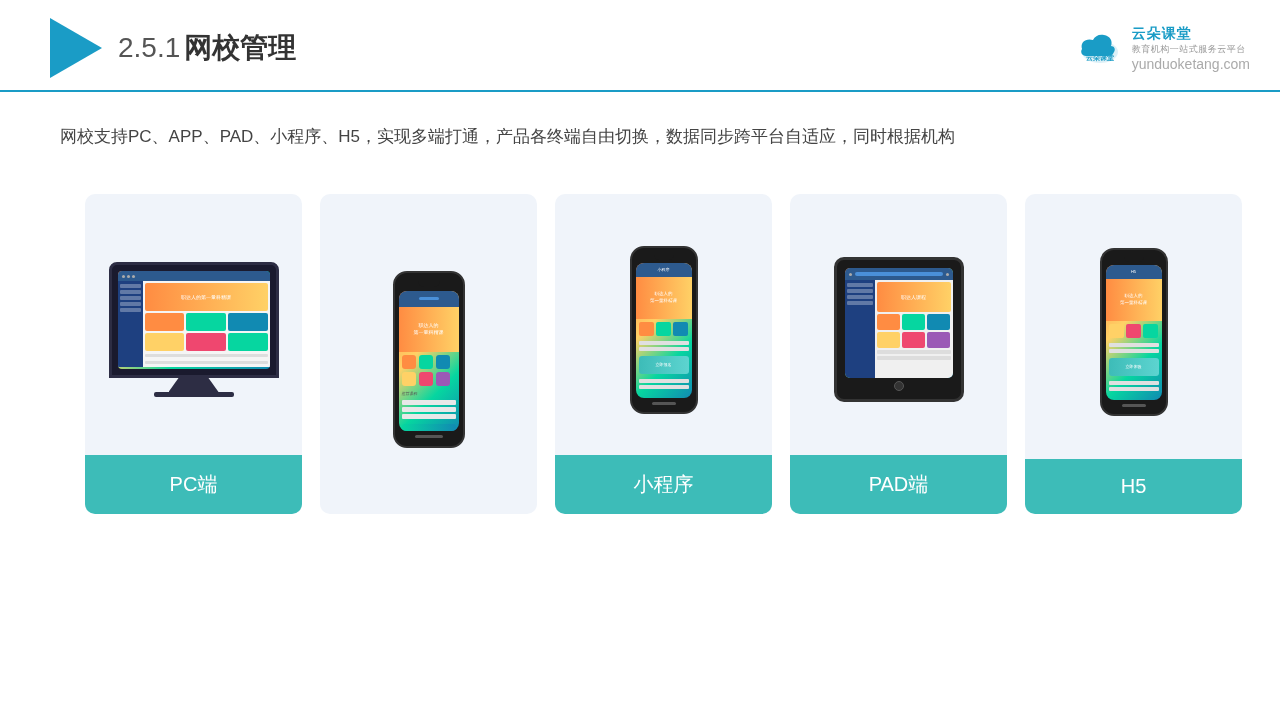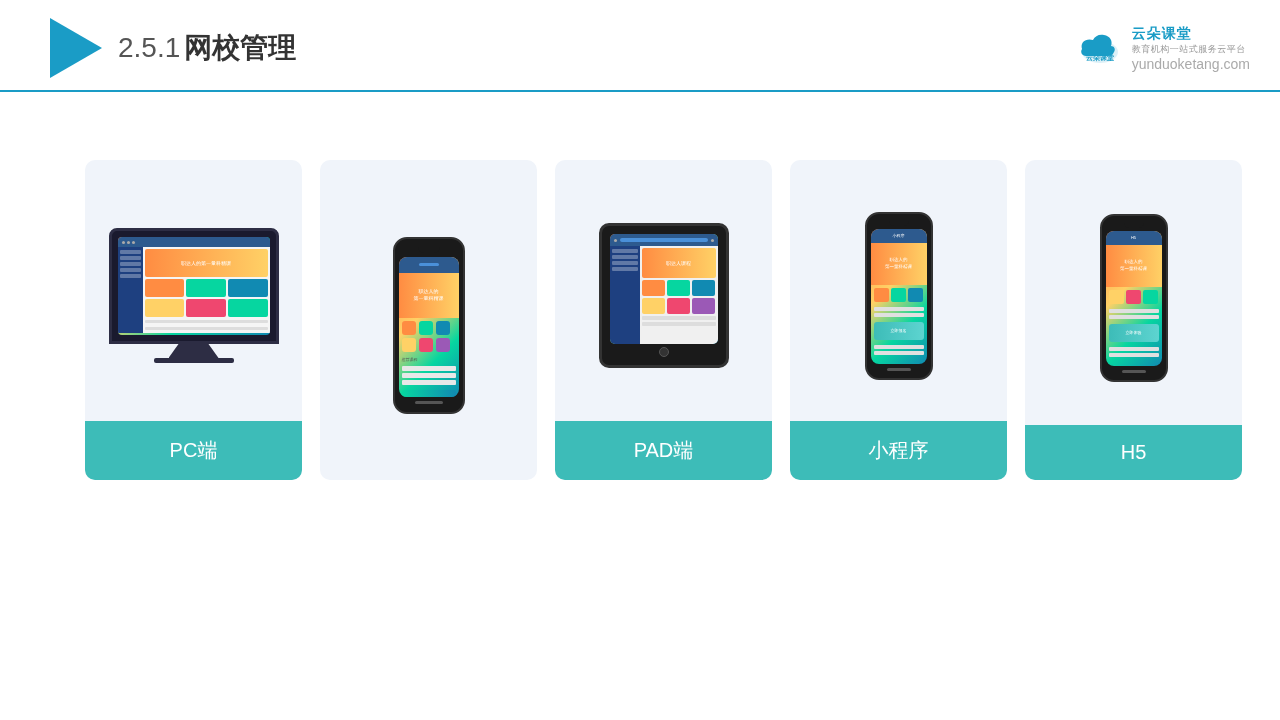--- a/index.html
+++ b/index.html
@@ -392,20 +392,21 @@
     </svg>
     <div class="brand-text">
       <div class="brand-name">云朵课堂</div>
       <div class="brand-sub">教育机构一站式服务云平台</div>
       <div class="brand-url">yunduoketang.com</div>
     </div>
   </div>
 </div>
 
 <div class="description">
+  <div>网校支持PC、APP、PAD、小程序、H5，实现多端打通，产品各终端自由切换，数据同步跨平台自适应，同时根据机构</div>
 </div>
 
 <div class="cards-container">
 
   <div class="card">
     <div class="card-image-area">
       <div class="pc-monitor">
         <div class="monitor-frame">
           <div class="monitor-screen">
             <div class="screen-topbar">
@@ -475,20 +476,50 @@
           </div>
           <div style="height:20px;background:linear-gradient(to right,#06d6a0,#118ab2);margin:3px;border-radius:3px;display:flex;align-items:center;justify-content:center;font-size:4px;color:white;">免费体验</div>
         </div>
         <div class="phone-home-bar"></div>
       </div>
     </div>
   </div>
 
   <div class="card">
     <div class="card-image-area">
+      <div class="mini-phone">
+        <div style="width:20px;height:5px;background:#1a1a1a;border-radius:0 0 6px 6px;margin:0 auto 3px;"></div>
+        <div class="mini-phone-screen">
+          <div style="background:#2d5a8e;height:14px;display:flex;align-items:center;justify-content:center;font-size:4px;color:white;">小程序</div>
+          <div style="background:linear-gradient(to right,#ff8c42,#ffd166);height:42px;display:flex;align-items:center;justify-content:center;padding:4px;">
+            <div style="font-size:4.5px;color:white;text-align:center;line-height:1.5;">职达人的<br>第一量科精课</div>
+          </div>
+          <div style="display:flex;gap:2px;padding:3px;">
+            <div style="flex:1;height:14px;background:#ff8c42;border-radius:2px;"></div>
+            <div style="flex:1;height:14px;background:#06d6a0;border-radius:2px;"></div>
+            <div style="flex:1;height:14px;background:#118ab2;border-radius:2px;"></div>
+          </div>
+          <div style="padding:2px 3px;display:flex;flex-direction:column;gap:2px;">
+            <div style="height:4px;background:#e0e0e0;border-radius:1px;"></div>
+            <div style="height:4px;background:#e0e0e0;border-radius:1px;"></div>
+          </div>
+          <div style="margin:3px;height:18px;background:linear-gradient(to right,#3dbcb8,#5dd4d0);border-radius:3px;display:flex;align-items:center;justify-content:center;font-size:4px;color:white;">立即报名</div>
+          <div style="padding:2px 3px;display:flex;flex-direction:column;gap:2px;">
+            <div style="height:4px;background:#e0e0e0;border-radius:1px;"></div>
+            <div style="height:4px;background:#e0e0e0;border-radius:1px;"></div>
+          </div>
+        </div>
+        <div style="width:24px;height:3px;background:#555;border-radius:2px;margin:4px auto 0;"></div>
+      </div>
+    </div>
+    <div class="card-label">小程序</div>
+  </div>
+
+  <div class="card">
+    <div class="card-image-area">
       <div class="tablet-mockup">
         <div class="tablet-screen">
           <div class="tablet-topbar">
             <div style="width:3px;height:3px;background:#aaa;border-radius:50%;"></div>
             <div style="flex:1;height:4px;background:#4a90d9;border-radius:2px;"></div>
             <div style="width:3px;height:3px;background:#aaa;border-radius:50%;"></div>
           </div>
           <div class="tablet-body">
             <div class="tablet-sidebar">
               <div style="height:4px;background:rgba(255,255,255,0.3);border-radius:1px;"></div>
@@ -517,50 +548,20 @@
       </div>
     </div>
     <div class="card-label">PAD端</div>
   </div>
 
   <div class="card">
     <div class="card-image-area">
       <div class="mini-phone">
         <div style="width:20px;height:5px;background:#1a1a1a;border-radius:0 0 6px 6px;margin:0 auto 3px;"></div>
         <div class="mini-phone-screen">
-          <div style="background:#2d5a8e;height:14px;display:flex;align-items:center;justify-content:center;font-size:4px;color:white;">小程序</div>
-          <div style="background:linear-gradient(to right,#ff8c42,#ffd166);height:42px;display:flex;align-items:center;justify-content:center;padding:4px;">
-            <div style="font-size:4.5px;color:white;text-align:center;line-height:1.5;">职达人的<br>第一量科精课</div>
-          </div>
-          <div style="display:flex;gap:2px;padding:3px;">
-            <div style="flex:1;height:14px;background:#ff8c42;border-radius:2px;"></div>
-            <div style="flex:1;height:14px;background:#06d6a0;border-radius:2px;"></div>
-            <div style="flex:1;height:14px;background:#118ab2;border-radius:2px;"></div>
-          </div>
-          <div style="padding:2px 3px;display:flex;flex-direction:column;gap:2px;">
-            <div style="height:4px;background:#e0e0e0;border-radius:1px;"></div>
-            <div style="height:4px;background:#e0e0e0;border-radius:1px;"></div>
-          </div>
-          <div style="margin:3px;height:18px;background:linear-gradient(to right,#3dbcb8,#5dd4d0);border-radius:3px;display:flex;align-items:center;justify-content:center;font-size:4px;color:white;">立即报名</div>
-          <div style="padding:2px 3px;display:flex;flex-direction:column;gap:2px;">
-            <div style="height:4px;background:#e0e0e0;border-radius:1px;"></div>
-            <div style="height:4px;background:#e0e0e0;border-radius:1px;"></div>
-          </div>
-        </div>
-        <div style="width:24px;height:3px;background:#555;border-radius:2px;margin:4px auto 0;"></div>
-      </div>
-    </div>
-    <div class="card-label">小程序</div>
-  </div>
-
-  <div class="card">
-    <div class="card-image-area">
-      <div class="mini-phone">
-        <div style="width:20px;height:5px;background:#1a1a1a;border-radius:0 0 6px 6px;margin:0 auto 3px;"></div>
-        <div class="mini-phone-screen">
           <div style="background:#2d5a8e;height:14px;display:flex;align-items:center;justify-content:center;font-size:4px;color:white;">H5</div>
           <div style="background:linear-gradient(to right,#ff8c42,#ffd166);height:42px;display:flex;align-items:center;justify-content:center;padding:4px;">
             <div style="font-size:4.5px;color:white;text-align:center;line-height:1.5;">职达人的<br>第一量科精课</div>
           </div>
           <div style="display:flex;gap:2px;padding:3px;">
             <div style="flex:1;height:14px;background:#ffd166;border-radius:2px;"></div>
             <div style="flex:1;height:14px;background:#ef476f;border-radius:2px;"></div>
             <div style="flex:1;height:14px;background:#06d6a0;border-radius:2px;"></div>
           </div>
           <div style="padding:2px 3px;display:flex;flex-direction:column;gap:2px;">

